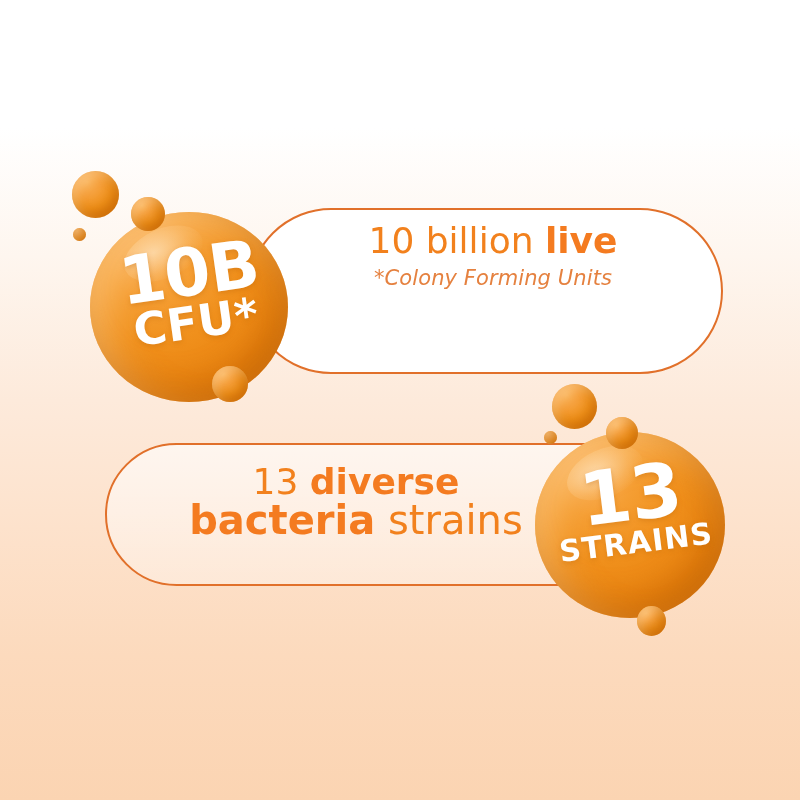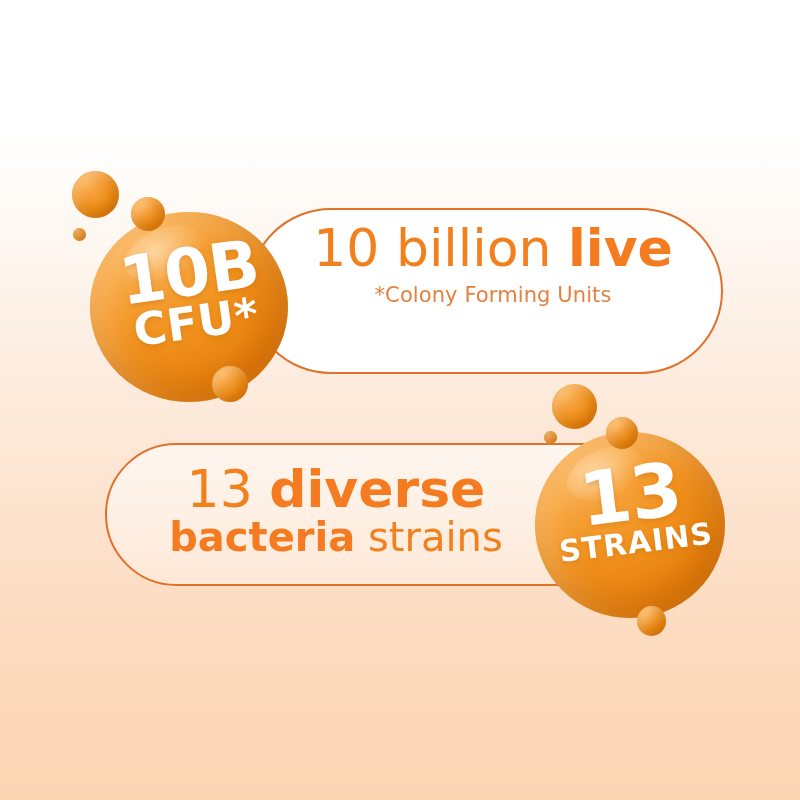--- a/index.html
+++ b/index.html
@@ -58,40 +58,41 @@
     text-align: center;
     line-height: 1.03;
     color: #f2811d;
   }
   #pill-1-text {
     left: 288px;
     top: 222px;
     width: 410px;
   }
   #pill-2-text {
-    left: 116px;
+    left: 136px;
     top: 463px;
     width: 440px;
   }
 
   .line {
     display: block;
     white-space: nowrap;
   }
-  .l1 { font-size: 52px; }
+  .l1 { font-size: 36px; }
   .l2 { font-size: 40px; }
   .reg { font-weight: 400; color: #f2811d; }
   .bold { font-weight: 700; color: #f47b20; }
   .footnote {
     display: block;
     margin-top: 9px;
     font-size: 21px;
     font-weight: 400;
     color: #e5813f;
     letter-spacing: 0.1px;
+    font-style: italic;
   }
 
   
   .blob {
     position: absolute;
     border-radius: 50%;
     background:
       radial-gradient(circle at 30% 22%,
         #f9b05a 0%,
         #f59e33 22%,

